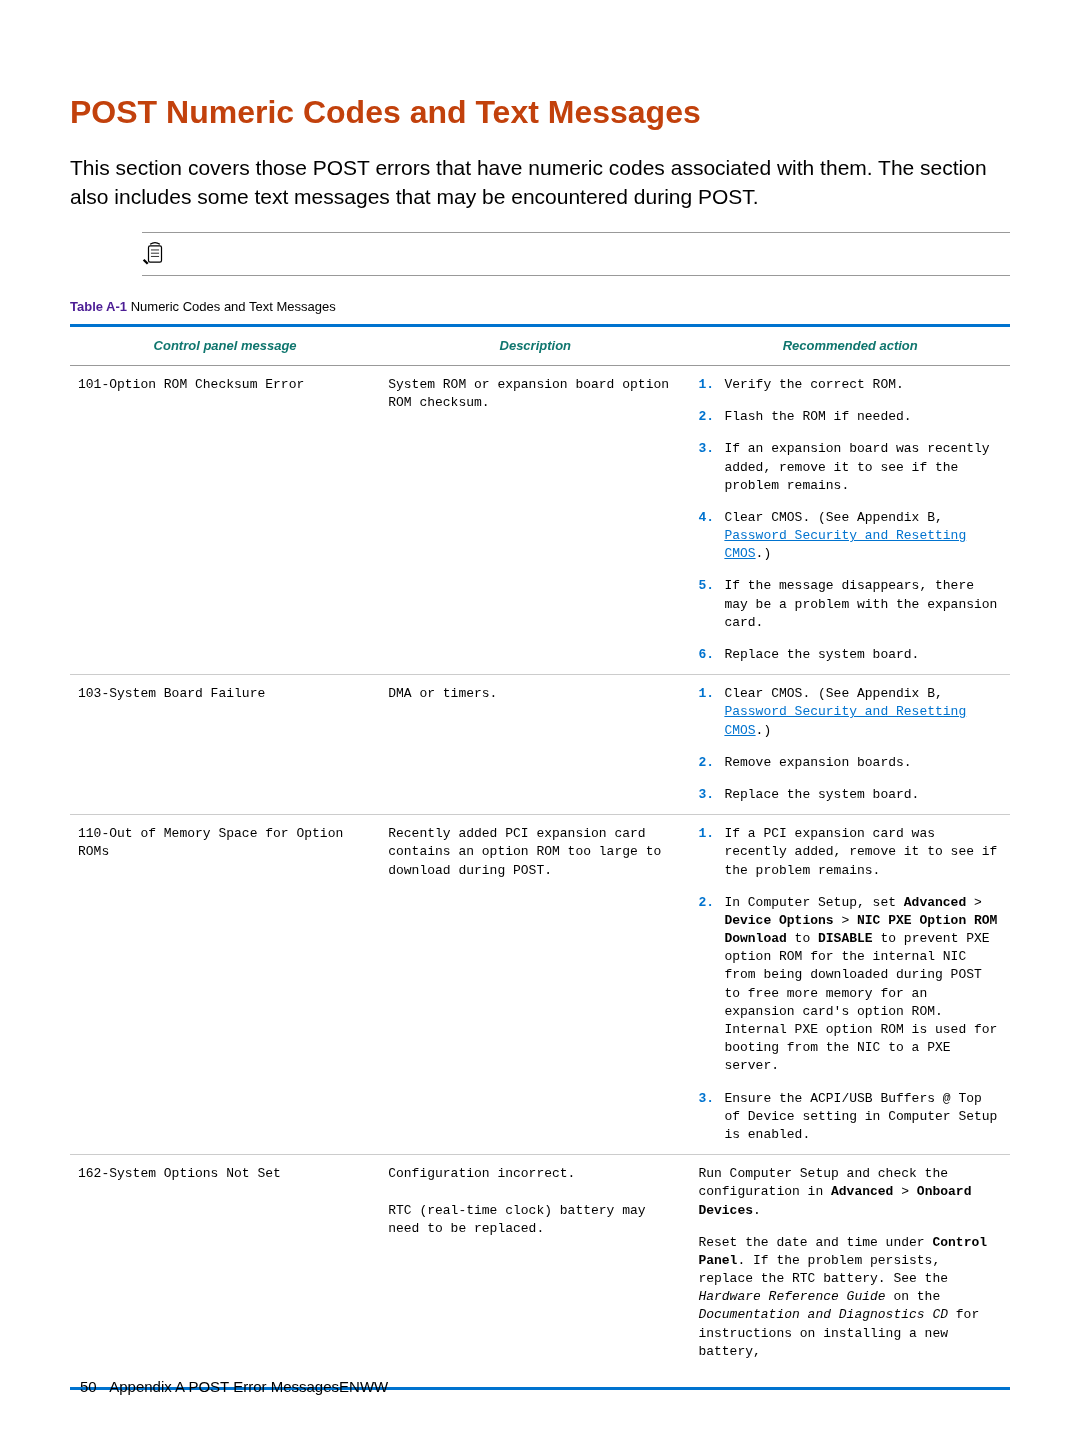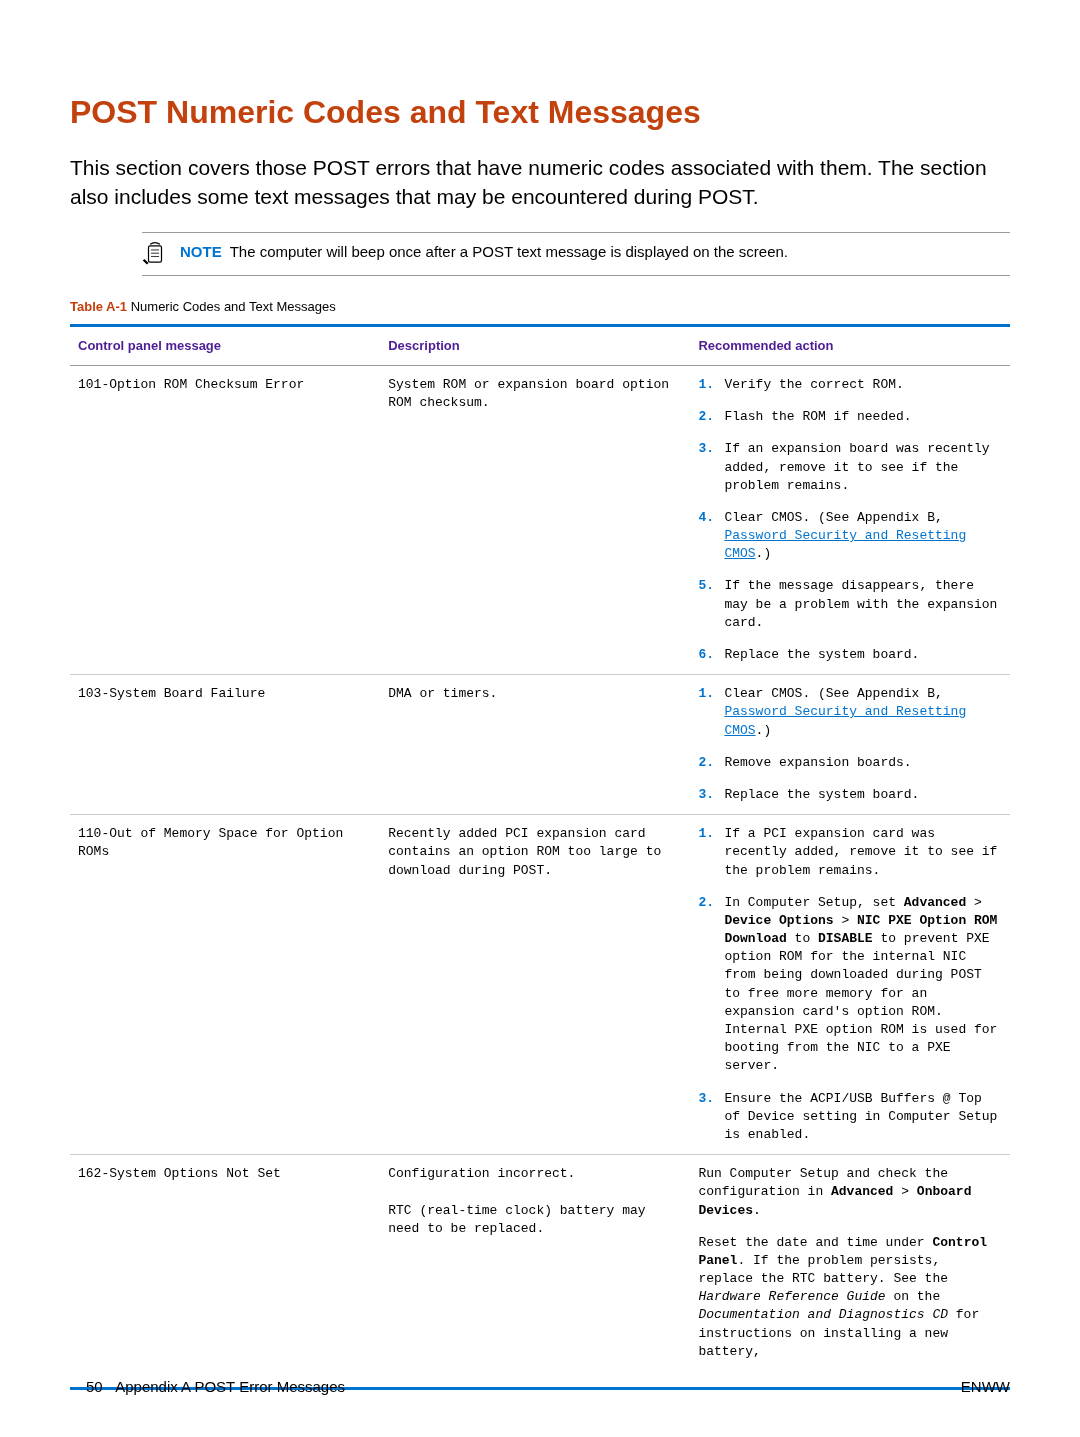--- a/index.html
+++ b/index.html
@@ -43,38 +43,39 @@
     .note-label {
       color: #0073cf;
       font-weight: bold;
       margin-right: 8px;
     }
     .table-caption {
       font-size: 13px;
       margin-bottom: 8px;
     }
     .table-caption .caption-label {
-      color: #c2410c;
+      color: #4c1d95;
       font-weight: bold;
     }
     table {
       width: 100%;
       border-collapse: collapse;
       font-size: 13px;
       border-top: 3px solid #0073cf;
       border-bottom: 3px solid #0073cf;
     }
     thead th {
-      text-align: left;
-      color: #4c1d95;
+      text-align: center;
+      color: #0f766e;
       font-weight: bold;
       padding: 10px 8px;
       border-bottom: 1px solid #999;
       font-size: 13px;
       vertical-align: top;
+      font-style: italic;
     }
     tbody tr {
       border-bottom: 1px solid #ccc;
       font-family: Liberation Mono, monospace;
     }
     tbody tr:last-child { border-bottom: none; }
     tbody td {
       vertical-align: top;
       padding: 10px 8px;
     }
@@ -101,24 +102,23 @@
       color: #0073cf;
       text-decoration: underline;
     }
     .bold { font-weight: bold; }
     .italic { font-style: italic; }
     .action-para { margin-bottom: 14px; }
     .action-para:last-child { margin-bottom: 16px; }
     .footer {
       position: absolute;
       bottom: 40px;
-      left: 86px;
+      left: 80px;
       right: 70px;
       display: flex;
-      justify-content: space-between;
       font-size: 15px;
     }
   </style>
 </head>
 <body>
 
 <h1>POST Numeric Codes and Text Messages</h1>
 
 <p class="intro">This section covers those POST errors that have numeric codes associated with them. The section also includes some text messages that may be encountered during POST.</p>
 
@@ -126,23 +126,20 @@
   <span class="note-icon">
     <svg viewBox="0 0 32 32" width="26" height="26">
       <rect x="8" y="6" width="16" height="20" rx="2" fill="none" stroke="#000" stroke-width="1.5"></rect>
       <path d="M10 4 Q16 0 22 4" fill="none" stroke="#000" stroke-width="1.5"></path>
       <line x1="11" y1="11" x2="21" y2="11" stroke="#000" stroke-width="1"></line>
       <line x1="11" y1="15" x2="21" y2="15" stroke="#000" stroke-width="1"></line>
       <line x1="11" y1="19" x2="21" y2="19" stroke="#000" stroke-width="1"></line>
       <path d="M3 22 L8 27 L6 29 L1 24 Z" fill="#000"></path>
     </svg>
   </span>
-  <div>
-    <span class="note-label">NOTE</span><span>The computer will beep once after a POST text message is displayed on the screen.</span>
-  </div>
 </div>
 
 <p class="table-caption">
   <span class="caption-label">Table A-1</span><span> Numeric Codes and Text Messages</span>
 </p>
 
 <table>
   <thead>
     <tr>
       <th class="col-msg">Control panel message</th>

